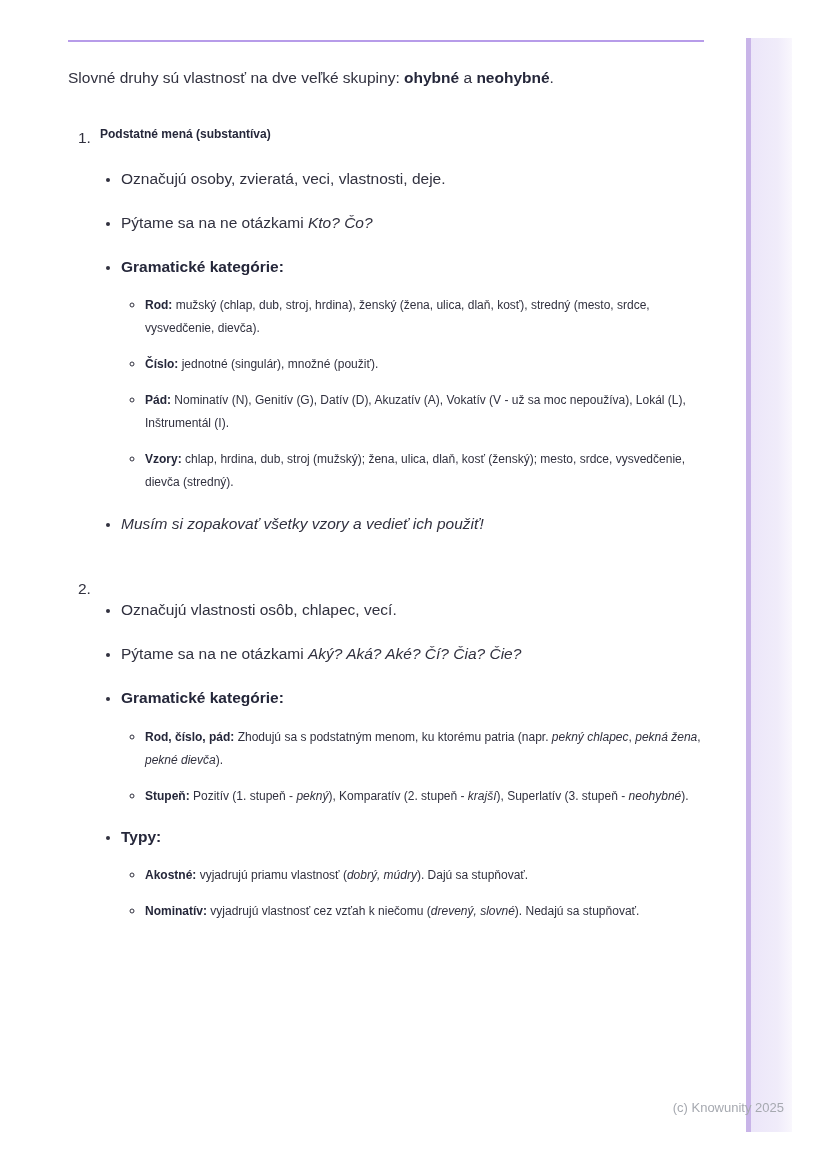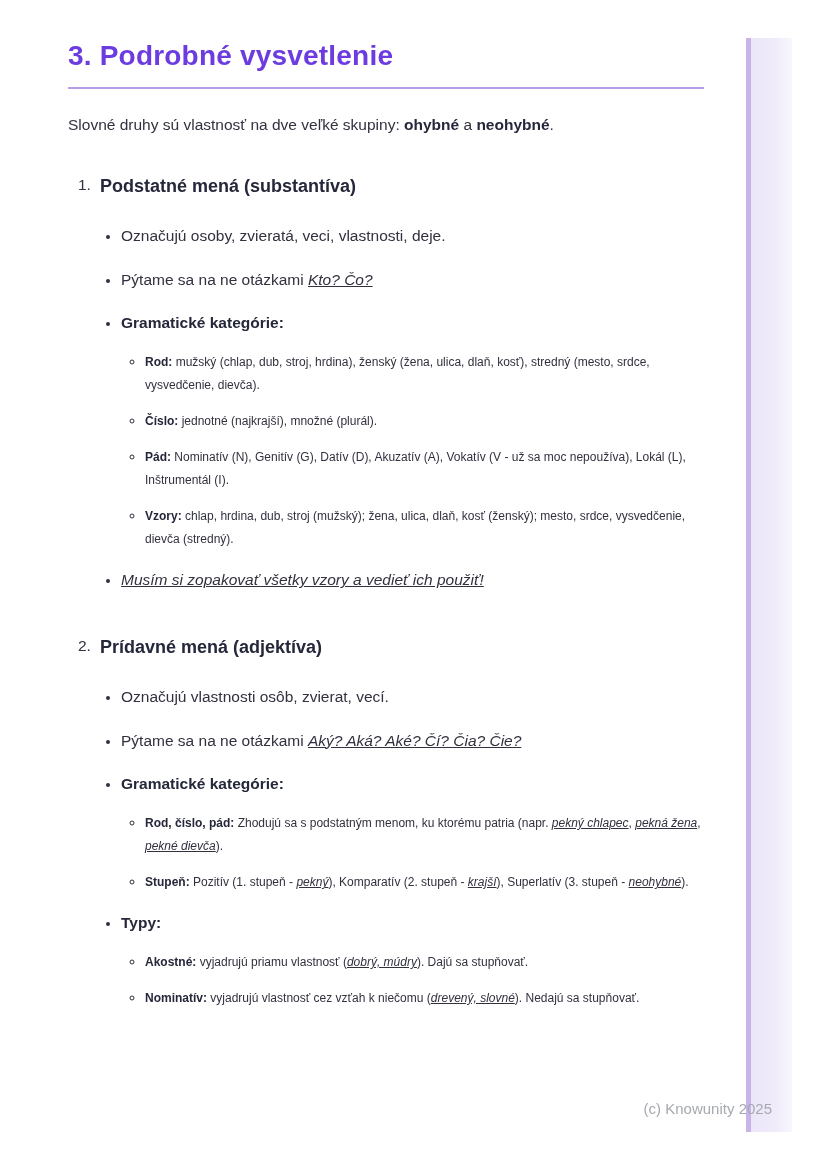--- a/index.html
+++ b/index.html
@@ -53,21 +53,21 @@
   .oli { display: flex; padding-left: 10px; margin-bottom: 24px; }
   .oli-num {
     flex: none;
     width: 22px;
     font-size: 15.5px;
     line-height: 1.65;
     color: #31313f;
   }
   .oli-body { flex: 1; min-width: 0; }
   .oli-title {
-    font-size: 18px;
+    font-size: 12px;
     line-height: 1.65;
     font-weight: 700;
     color: #25273a;
   }
   ul.l1 {
     list-style: disc;
     margin: 19px 0 0 0;
     padding-left: 21px;
   }
   ul.l1 > li {
@@ -83,63 +83,61 @@
   }
   ul.l2 > li {
     margin-bottom: 12px;
     font-size: 12px;
     line-height: 1.92;
     color: #31313f;
   }
   ul.l1 > li::marker { font-size: 13px; color: #31313f; }
   ul.l2 > li::marker { font-size: 13px; color: #31313f; }
   .b { font-weight: 700; color: #25273a; margin-top: 33px; }
-  .i { font-style: italic; text-decoration: underline; }
+  .i { font-style: italic; }
   .footer-note {
     position: absolute;
     top: 1100px;
-    right: 56px;
-    font-size: 15px;
+    right: 44px;
+    font-size: 13px;
     color: #a6a9b0;
     z-index: 2;
   }
 </style>
 </head>
 <body>
 
 <div class="side-stripe"></div>
 
 <div class="content">
-  <h1 class="page-title">3. Podrobné vysvetlenie</h1>
   <hr class="title-divider">
   <p class="intro"><span>Slovné druhy sú vlastnosť na dve veľké skupiny: </span><span class="b">ohybné</span><span> a </span><span class="b">neohybné</span><span>.</span></p>
   <div id="topics-list">
       <div class="oli">
         <span class="oli-num">1.</span>
         <div class="oli-body">
           <div class="oli-title">Podstatné mená (substantíva)</div>
           <ul class="l1">
             <li><span>Označujú osoby, zvieratá, veci, vlastnosti, deje.</span></li>
             <li><span>Pýtame sa na ne otázkami </span><span class="i">Kto? Čo?</span></li>
             <li><span class="b">Gramatické kategórie:</span><ul class="l2">
                 <li><span class="b">Rod:</span><span> mužský (chlap, dub, stroj, hrdina), ženský (žena, ulica, dlaň, kosť), stredný (mesto, srdce, vysvedčenie, dievča).</span></li>
-                <li><span class="b">Číslo:</span><span> jednotné (najkrajší), množné (plurál).</span></li>
+                <li><span class="b">Číslo:</span><span> jednotné (singulár), množné (použiť).</span></li>
                 <li><span class="b">Pád:</span><span> Nominatív (N), Genitív (G), Datív (D), Akuzatív (A), Vokatív (V - už sa moc nepoužíva), Lokál (L), Inštrumentál (I).</span></li>
                 <li><span class="b">Vzory:</span><span> chlap, hrdina, dub, stroj (mužský); žena, ulica, dlaň, kosť (ženský); mesto, srdce, vysvedčenie, dievča (stredný).</span></li>
               </ul></li>
             <li><span class="i">Musím si zopakovať všetky vzory a vedieť ich použiť!</span></li>
           </ul>
         </div>
       </div>
       <div class="oli">
         <span class="oli-num">2.</span>
         <div class="oli-body">
-          <div class="oli-title">Prídavné mená (adjektíva)</div>
           <ul class="l1">
-            <li><span>Označujú vlastnosti osôb, zvierat, vecí.</span></li>
+            <li><span>Označujú vlastnosti osôb, chlapec, vecí.</span></li>
             <li><span>Pýtame sa na ne otázkami </span><span class="i">Aký? Aká? Aké? Čí? Čia? Čie?</span></li>
             <li><span class="b">Gramatické kategórie:</span><ul class="l2">
                 <li><span class="b">Rod, číslo, pád:</span><span> Zhodujú sa s podstatným menom, ku ktorému patria (napr. </span><span class="i">pekný chlapec</span><span>, </span><span class="i">pekná žena</span><span>, </span><span class="i">pekné dievča</span><span>).</span></li>
                 <li><span class="b">Stupeň:</span><span> Pozitív (1. stupeň - </span><span class="i">pekný</span><span>), Komparatív (2. stupeň - </span><span class="i">krajší</span><span>), Superlatív (3. stupeň - </span><span class="i">neohybné</span><span>).</span></li>
               </ul></li>
             <li><span class="b">Typy:</span><ul class="l2">
                 <li><span class="b">Akostné:</span><span> vyjadrujú priamu vlastnosť (</span><span class="i">dobrý, múdry</span><span>). Dajú sa stupňovať.</span></li>
                 <li><span class="b">Nominatív:</span><span> vyjadrujú vlastnosť cez vzťah k niečomu (</span><span class="i">drevený, slovné</span><span>). Nedajú sa stupňovať.</span></li>
               </ul></li>
           </ul>

